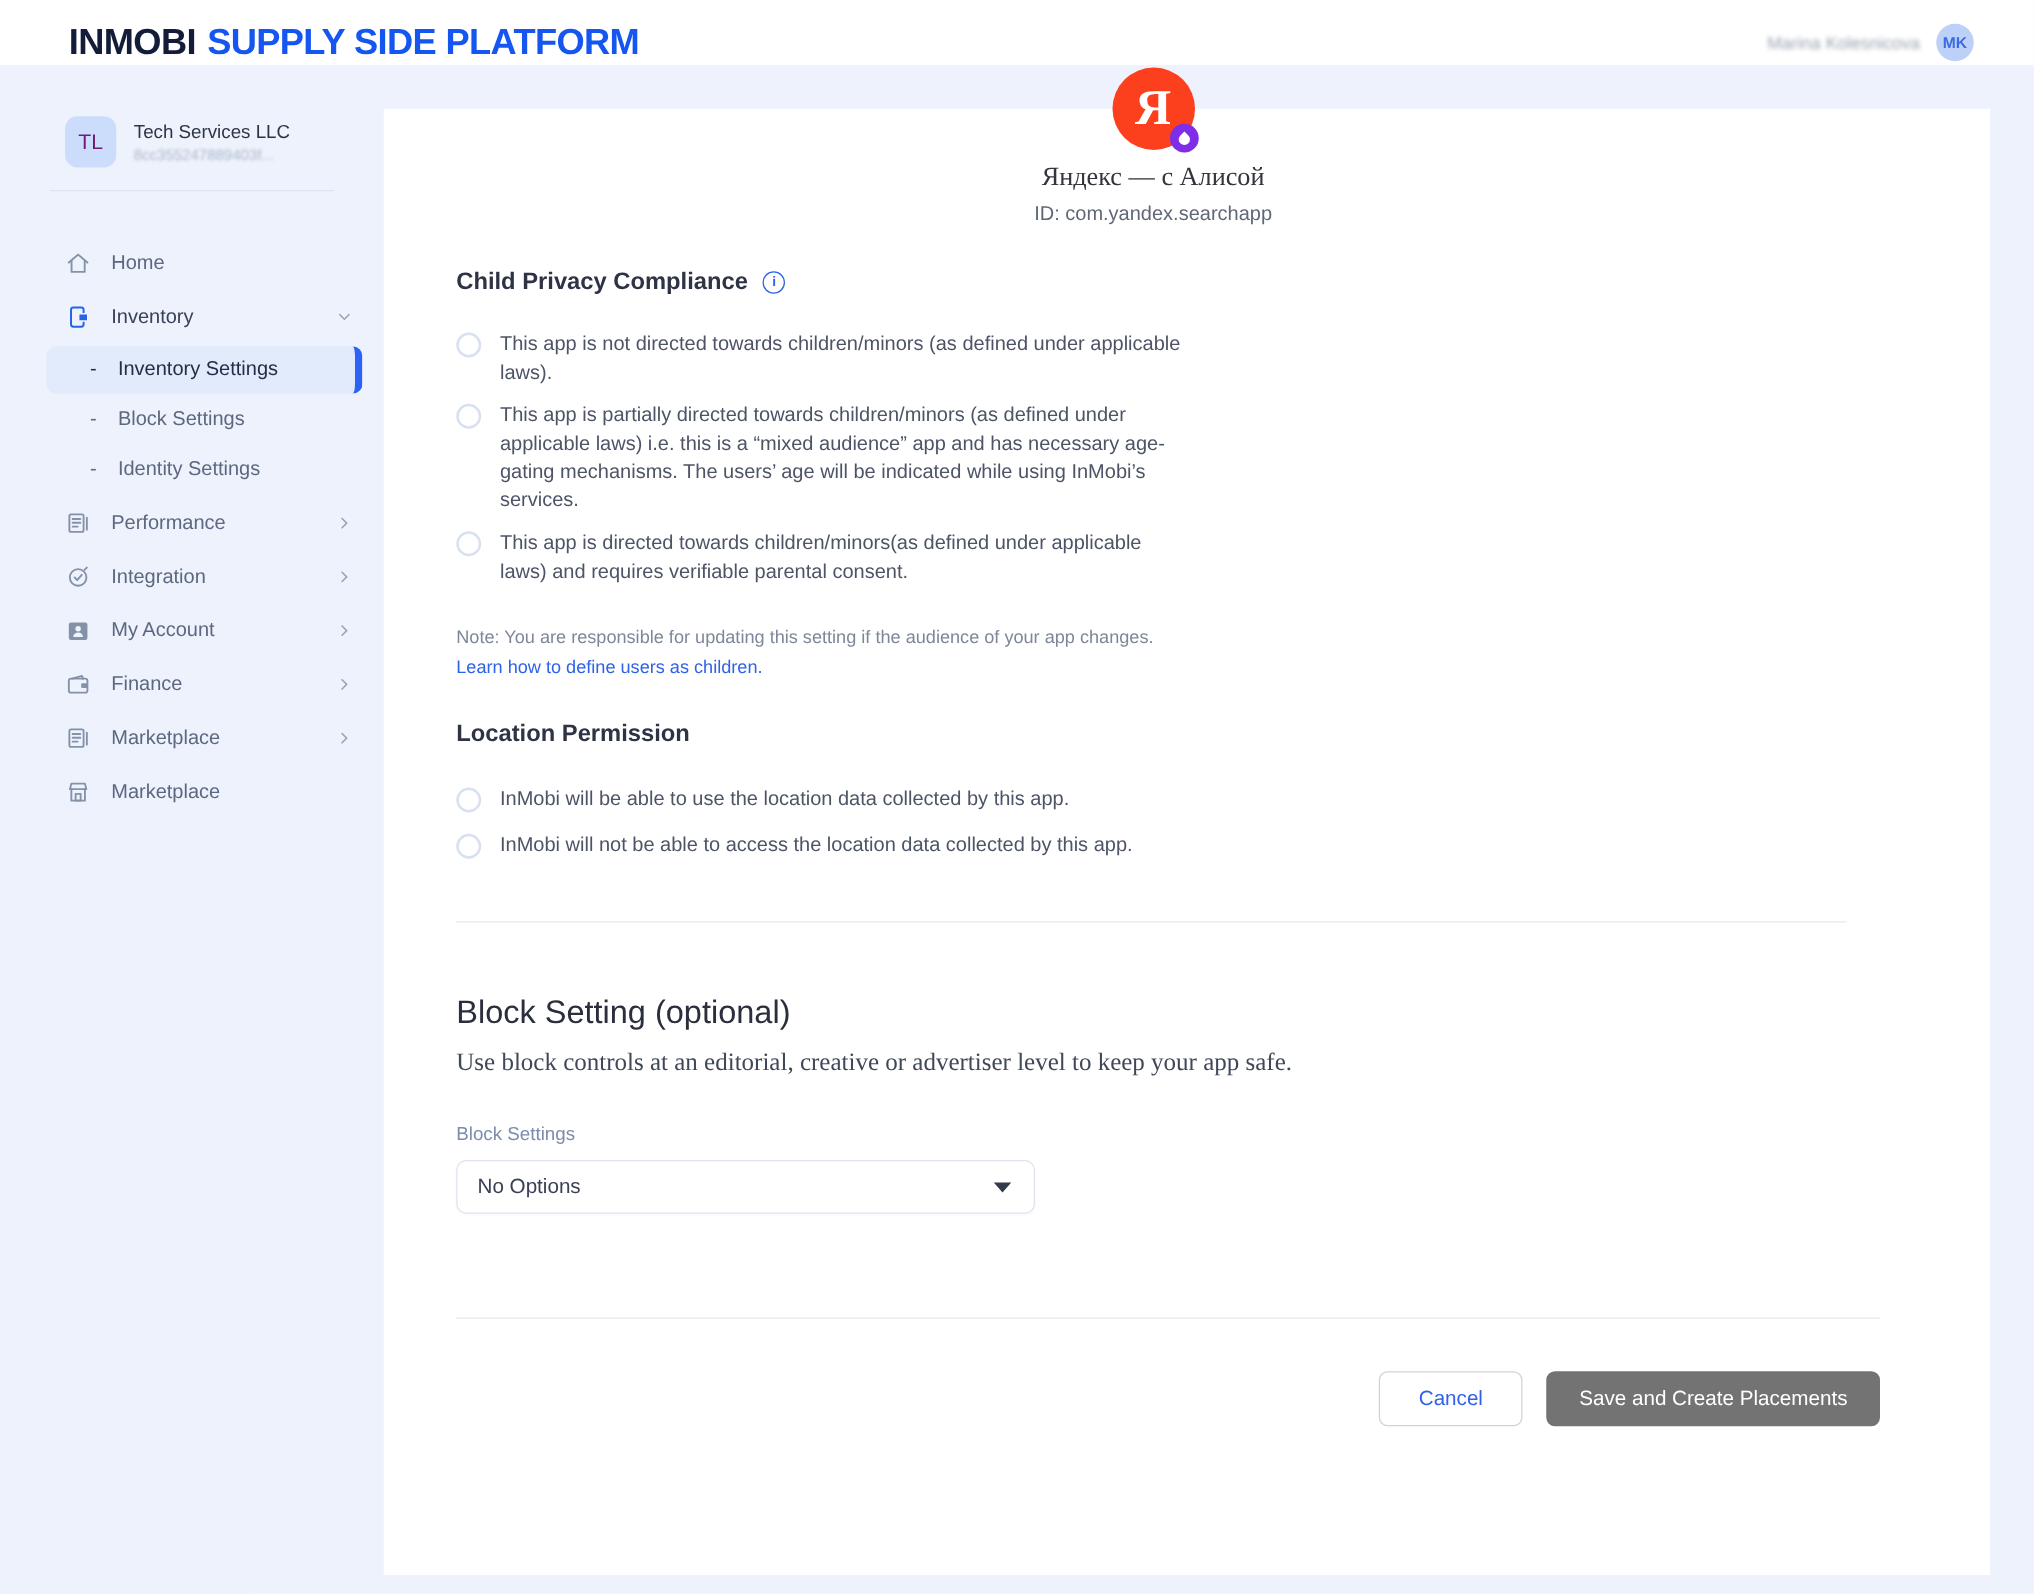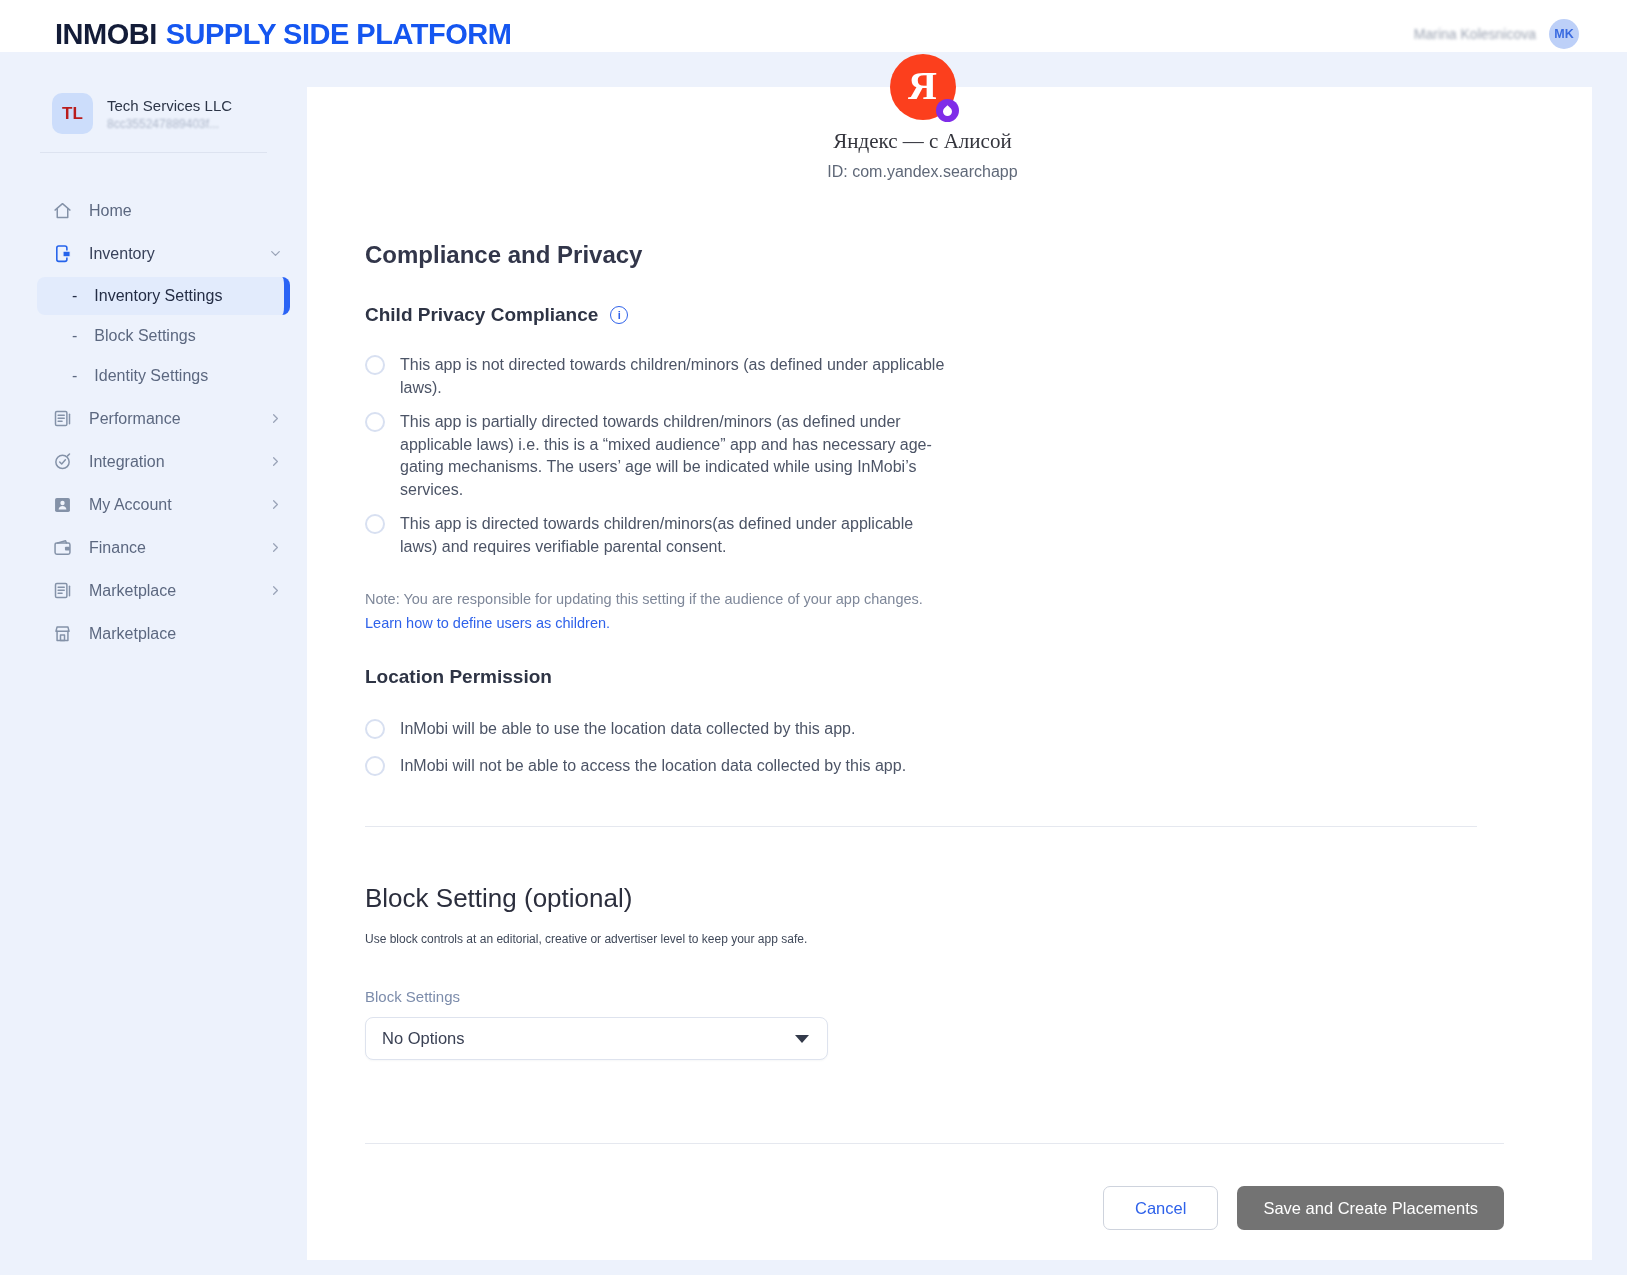--- a/index.html
+++ b/index.html
@@ -25,22 +25,22 @@
     width:30px; height:30px; border-radius:50%; background:#bdd0f8; color:#3a6be0;
     font-size:12.5px; font-weight:bold; display:flex; align-items:center; justify-content:center;
     cursor:pointer;
   }
   
   .layout { display:flex; height:1223px; }
   
   .sidebar { width:307px; flex:none; padding-top:41px; }
   .account { display:flex; align-items:center; gap:14px; padding-left:52px; cursor:pointer; }
   .avatar-tl {
-    width:41px; height:41px; border-radius:10px; background:#ccddfb; color:#b91c1c;
-    font-size:17px; font-weight:700; display:flex; align-items:center; justify-content:center; flex:none;
+    width:41px; height:41px; border-radius:10px; background:#ccddfb; color:#701a75;
+    font-size:17px; font-weight:400; display:flex; align-items:center; justify-content:center; flex:none;
   }
   .account-name { font-size:15px; font-weight:500; color:#2c3547; }
   .account-id { font-size:12px; color:#adb7ca; margin-top:3px; filter:blur(1.3px); }
   .sidebar-divider { border:none; border-top:1px solid #dde3f0; margin:18px 40px 0 40px; }
   .menu { margin-top:36px; }
   .menu-item {
     display:flex; align-items:center; gap:16px;
     padding:11px 24px 11px 52px; color:#5c6880; font-size:16px; cursor:pointer;
   }
   .menu-item .mi-label { flex:1; }
@@ -96,21 +96,21 @@
   .radio-option { display:flex; gap:15px; cursor:pointer; }
   .radio {
     width:20px; height:20px; border:2px solid #d8e0f1; border-radius:50%;
     background:#fff; flex:none; margin-top:1px;
   }
   .radio-label { font-size:16px; color:#4c5466; line-height:22.5px; max-width:545px; }
   .note { margin-top:33px; font-size:14.5px; color:#7e8799; line-height:17px; }
   .learn-link { margin-top:7px; display:inline-block; font-size:14.5px; color:#2f62ea; line-height:17px; cursor:pointer; text-decoration:none; }
   .hr { border:none; border-top:1px solid #e5e8ef; margin:49px 27px 0 0; }
   .block-title { margin:53px 0 0; font-size:26px; font-weight:500; color:#2b2e3d; line-height:36px; }
-  .block-desc { margin-top:13px; font-size:12px; color:#3f4859; line-height:21px; }
+  .block-desc { margin-top:13px; font-size:20px; color:#3f4859; line-height:21px;font-family:Liberation Serif, serif; }
   .field-label { margin-top:38px; font-size:15px; font-weight:500; color:#7c8cab; line-height:18px; }
   .dropdown {
     margin-top:11px; width:463px; height:43px; background:#fff;
     border:1px solid #dee3ee; border-radius:8px;
     display:flex; align-items:center; justify-content:space-between;
     padding:0 18px 0 16px; font-size:16.5px; color:#3a4154; cursor:pointer;
     box-shadow:0 1px 2px rgba(20,40,80,0.04);
   }
   .caret {
     width:0; height:0; border-left:7px solid transparent; border-right:7px solid transparent;
@@ -258,21 +258,20 @@
           <span class="letter">Я</span>
           <span class="alice-badge">
               <span class="alice-drop"></span>
             </span>
         </div>
         <div class="app-title">Яндекс — с Алисой</div>
         <div class="app-id">ID: com.yandex.searchapp</div>
       </div>
 
       <div class="content">
-        <h2 class="section-title">Compliance and Privacy</h2>
 
         <h3 class="sub-title">
           <span>Child Privacy Compliance</span>
           <span class="info-icon">i</span>
         </h3>
 
         <div class="options">
           <label class="radio-option">
             <span class="radio"></span>
             <span class="radio-label">This app is not directed towards children/minors (as defined under applicable laws).</span>

